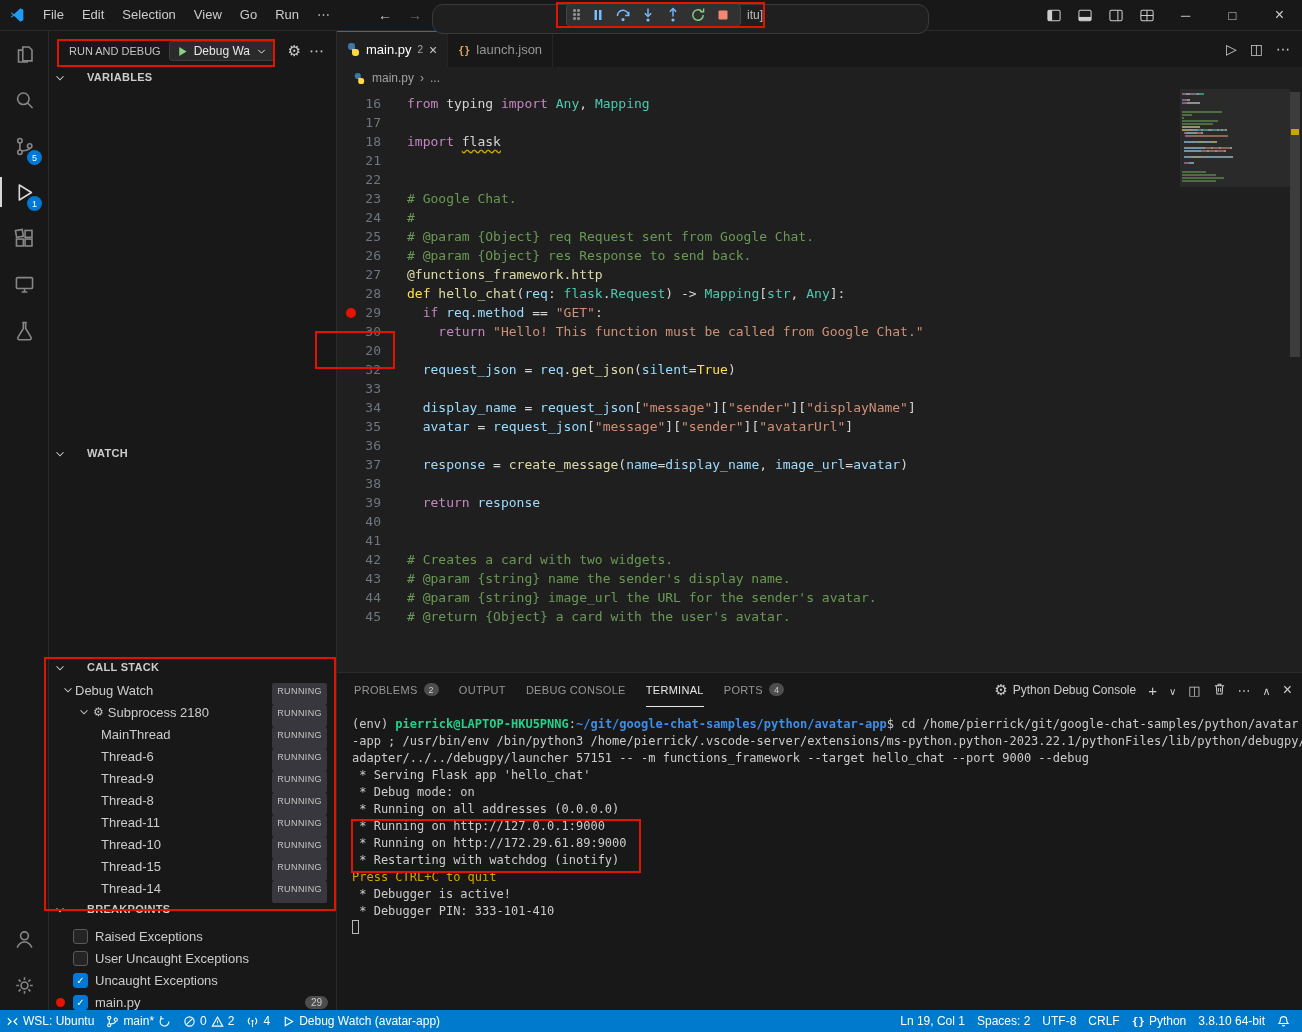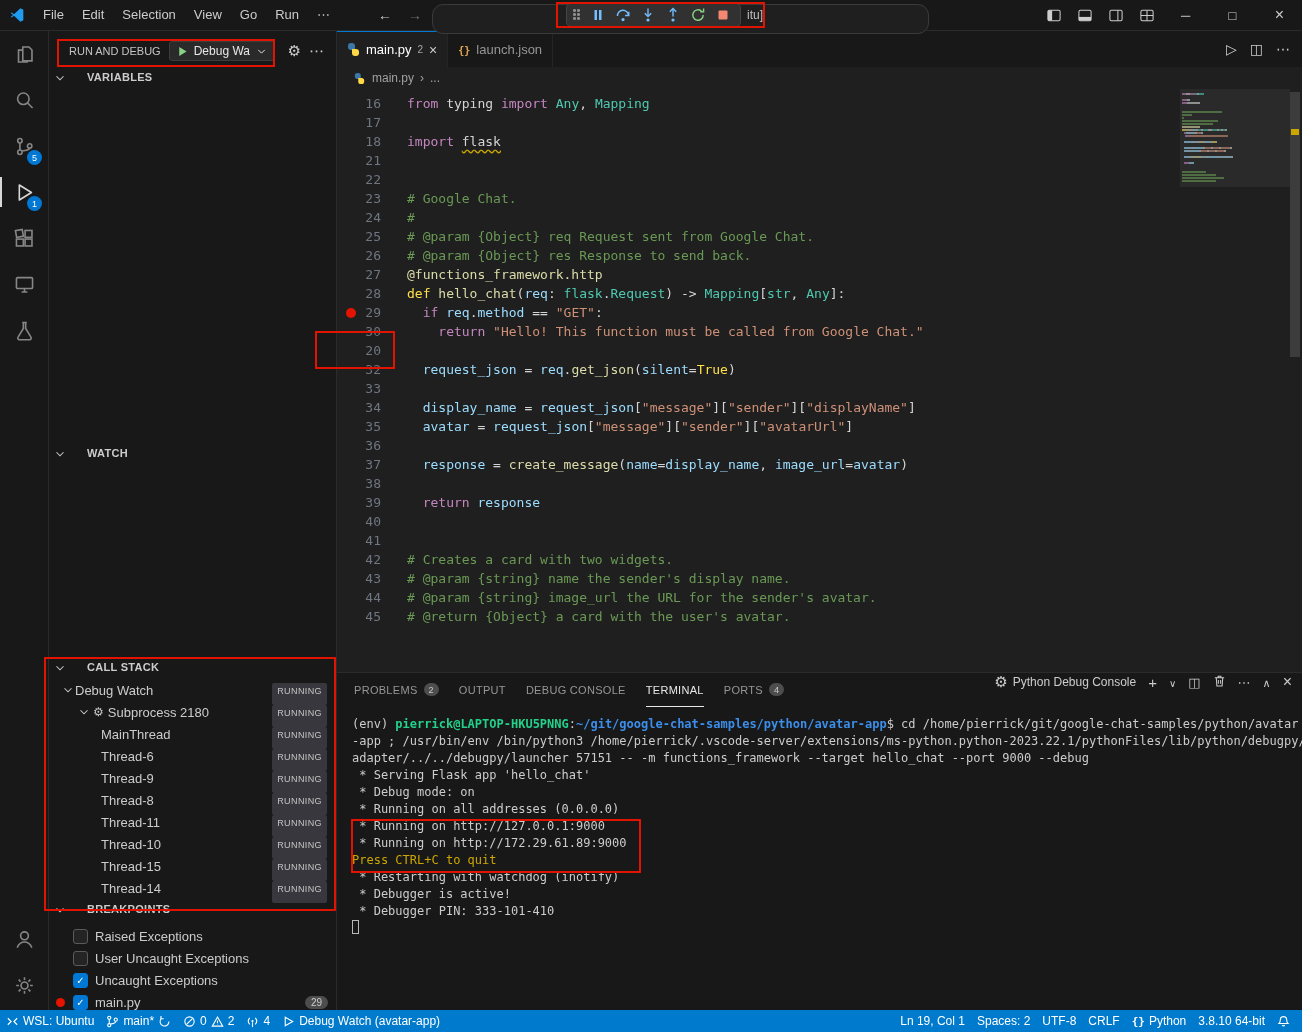--- a/index.html
+++ b/index.html
@@ -92,21 +92,21 @@
   .mm-slider{position:absolute;top:0;left:-2px;right:-2px;height:98px;background:rgba(121,121,121,.12)}
   .mm-line{height:2px;margin-bottom:1px;display:flex}
   .mm-seg{background:currentColor;opacity:.6;height:2px}
   .mm-seg.sp{opacity:0}
   .vscroll{position:absolute;top:0;right:0;bottom:0;width:14px}
   .vthumb{position:absolute;top:3px;right:2px;width:10px;height:265px;background:rgba(121,121,121,.32)}
   .ov-mark{position:absolute;top:40px;right:3px;width:8px;height:6px;background:#cca700}
 
   
   .panel{flex:0 0 338px;background:#181818;border-top:1px solid #2b2b2b;display:flex;flex-direction:column;min-height:0}
-  .panel-header{flex:0 0 34px;display:flex;align-items:flex-start;padding:0 10px 0 17px}
+  .panel-header{flex:0 0 34px;display:flex;align-items:center;padding:0 10px 0 17px}
   .ptab{height:34px;display:flex;align-items:center;gap:6px;margin-right:20px;font-size:11px;color:#969696;letter-spacing:.3px;border-bottom:1px solid transparent}
   .ptab.active{color:#e7e7e7;border-bottom-color:#e7e7e7}
   .ptab-badge{background:#4d4d4d;color:#ccc;font-size:9px;border-radius:8px;padding:1.5px 5px}
   .panel-actions{margin-left:auto;display:flex;align-items:center;gap:12px;color:#ccc;font-size:13px}
   .console-label{display:flex;align-items:center;gap:5px;font-size:12px;color:#ccc}
   .i-plus::before{content:"+";font-size:15px} .i-chevd::before{content:"∨";font-size:10px}
   .i-chevu::before{content:"∧";font-size:11px}
   .trash-ico svg{width:13px;height:14px;stroke:#ccc;fill:none;stroke-width:1.1}
   .terminal{flex:1;padding:9px 0 0 15px;font-family:"DejaVu Sans Mono",monospace;font-size:12px;line-height:17px;color:#ccc;overflow:hidden}
   .t-line{white-space:pre;height:17px}
@@ -675,22 +675,22 @@
         </div>
         <div class="terminal" id="terminal">
             <div class="t-line"><span class="tk-tplain">(env) </span><span class="tk-tgreen">pierrick@LAPTOP-HKU5PNNG</span><span class="tk-tplain">:</span><span class="tk-tblue">~/git/google-chat-samples/python/avatar-app</span><span class="tk-tplain">$ cd /home/pierrick/git/google-chat-samples/python/avatar</span></div>
             <div class="t-line"><span class="tk-tplain">-app ; /usr/bin/env /bin/python3 /home/pierrick/.vscode-server/extensions/ms-python.python-2023.22.1/pythonFiles/lib/python/debugpy/</span></div>
             <div class="t-line"><span class="tk-tplain">adapter/../../debugpy/launcher 57151 -- -m functions_framework --target hello_chat --port 9000 --debug</span></div>
             <div class="t-line"><span class="tk-tplain"> * Serving Flask app 'hello_chat'</span></div>
             <div class="t-line"><span class="tk-tplain"> * Debug mode: on</span></div>
             <div class="t-line"><span class="tk-tplain"> * Running on all addresses (0.0.0.0)</span></div>
             <div class="t-line"><span class="tk-tplain"> * Running on http://127.0.0.1:9000</span></div>
             <div class="t-line"><span class="tk-tplain"> * Running on http://172.29.61.89:9000</span></div>
+            <div class="t-line"><span class="tk-tplain"> * Restarting with watchdog (inotify)</span></div>
             <div class="t-line"><span class="tk-tyellow">Press CTRL+C to quit</span></div>
-            <div class="t-line"><span class="tk-tplain"> * Restarting with watchdog (inotify)</span></div>
             <div class="t-line"><span class="tk-tplain"> * Debugger is active!</span></div>
             <div class="t-line"><span class="tk-tplain"> * Debugger PIN: 333-101-410</span></div>
             <div class="t-line"><span class="t-cursor"></span></div>
           </div>
       </div>
     </div>
   </div>
 
   <footer class="statusbar" style="background: rgb(0, 122, 204);">
     <div class="sb-left">

